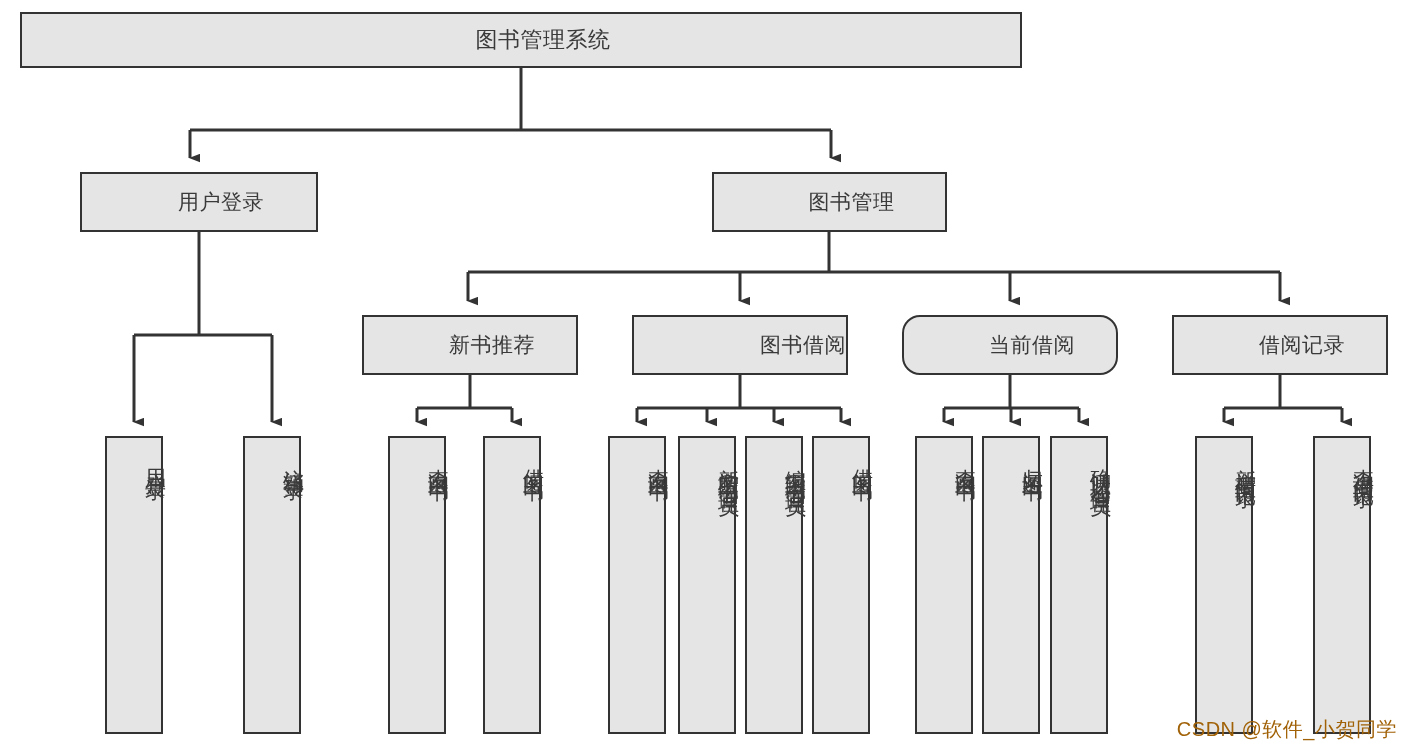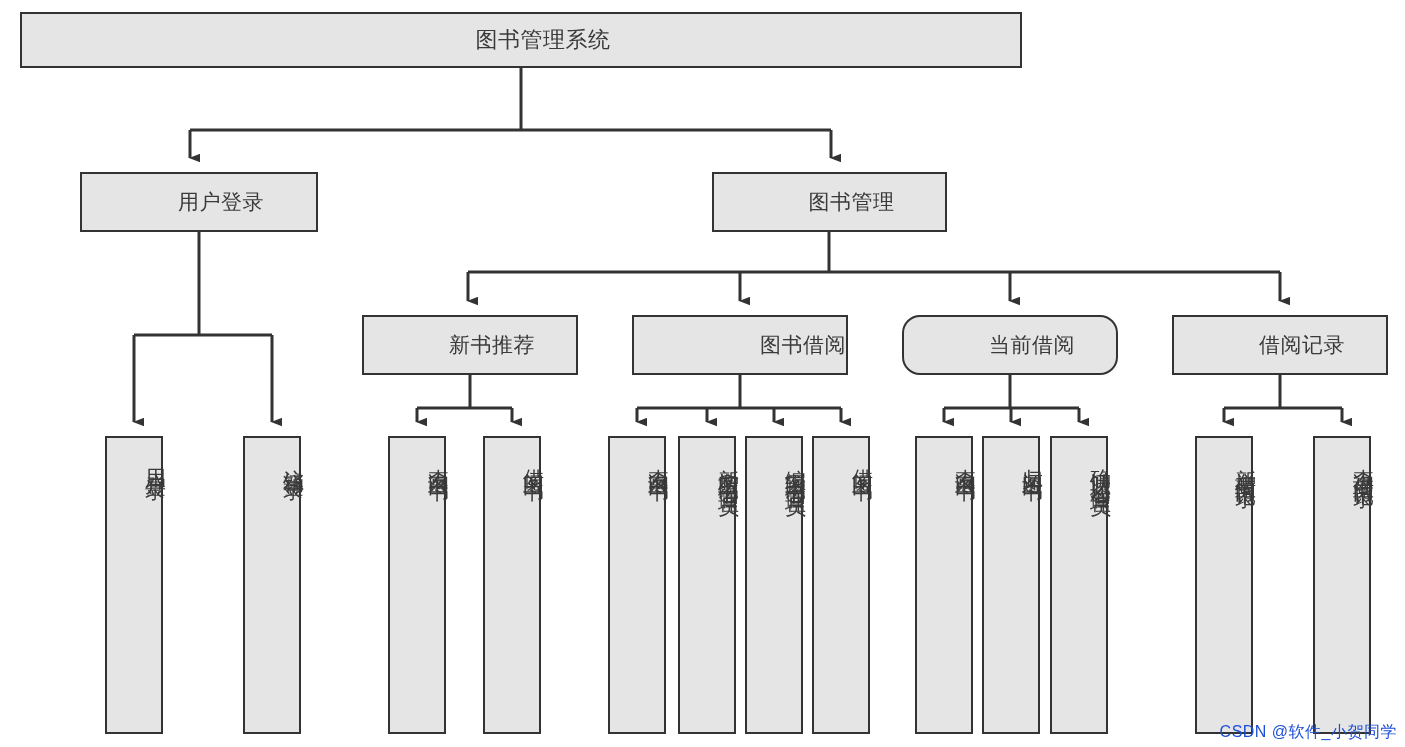--- a/index.html
+++ b/index.html
@@ -36,22 +36,22 @@
     letter-spacing:4px;
     line-height:1;
     white-space:nowrap;
     color:#3a3a3a;
   }
   svg#wires{position:absolute;left:0;top:0;width:1405px;height:747px;pointer-events:none;}
   .wm{
     position:absolute;
     right:8px;
     bottom:4px;
-    font-size:16px;
-    color:#1d4ed8;
+    font-size:20px;
+    color:#a16207;
     white-space:nowrap;
     letter-spacing:0.5px;
   }
 </style>
 </head>
 <body>
 
 <div id="canvas">
 
   <svg id="wires" viewBox="0 0 1405 747">

